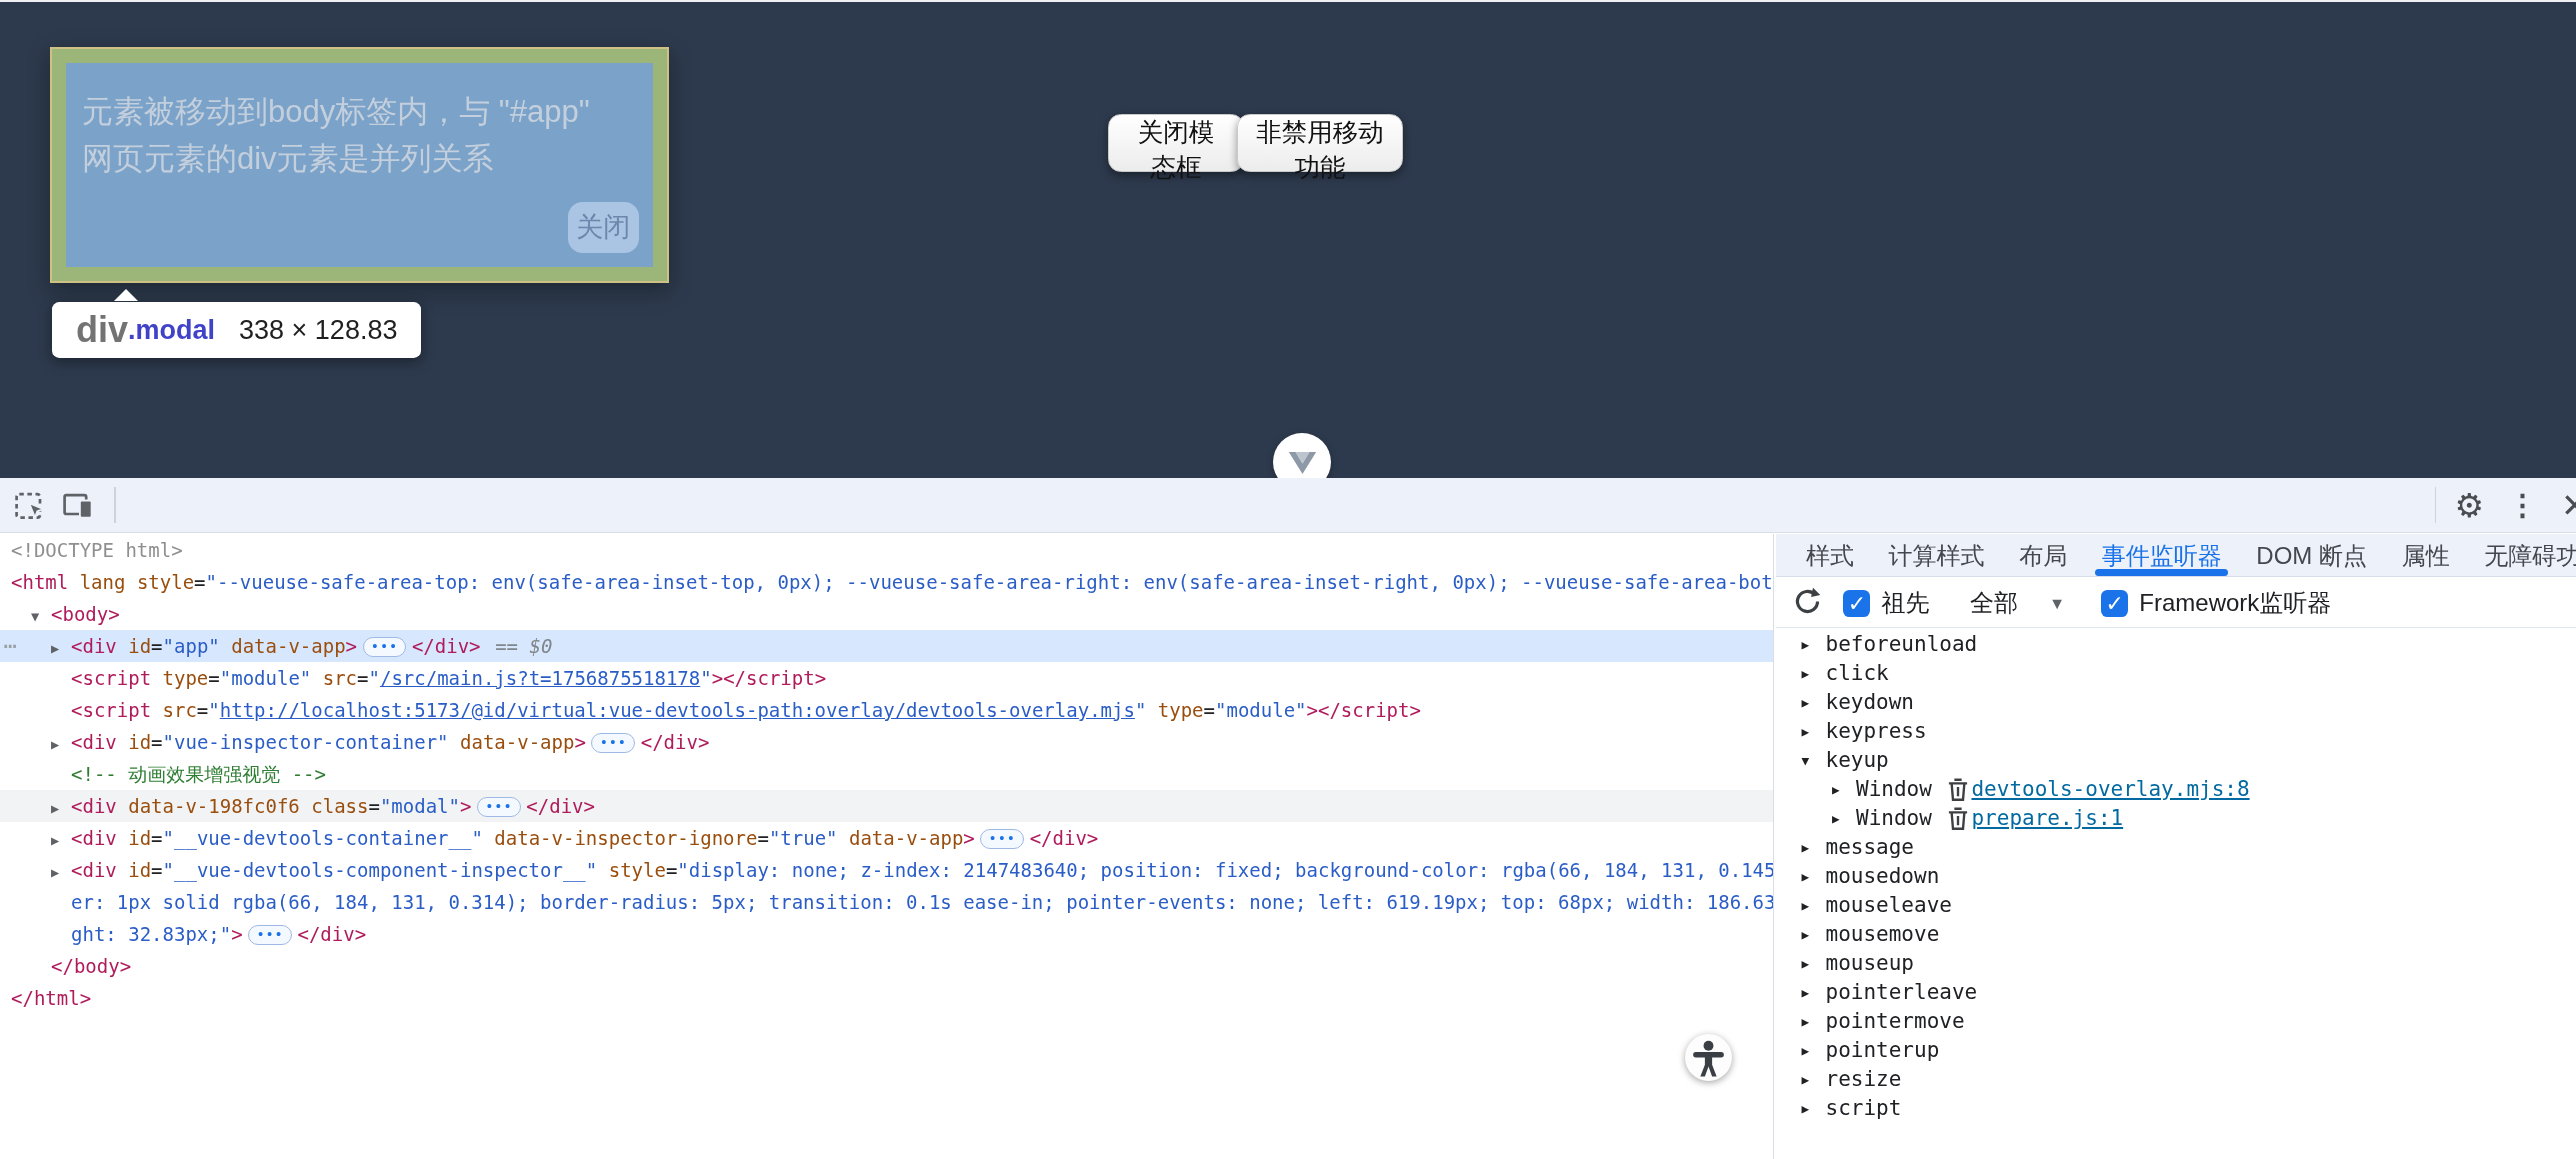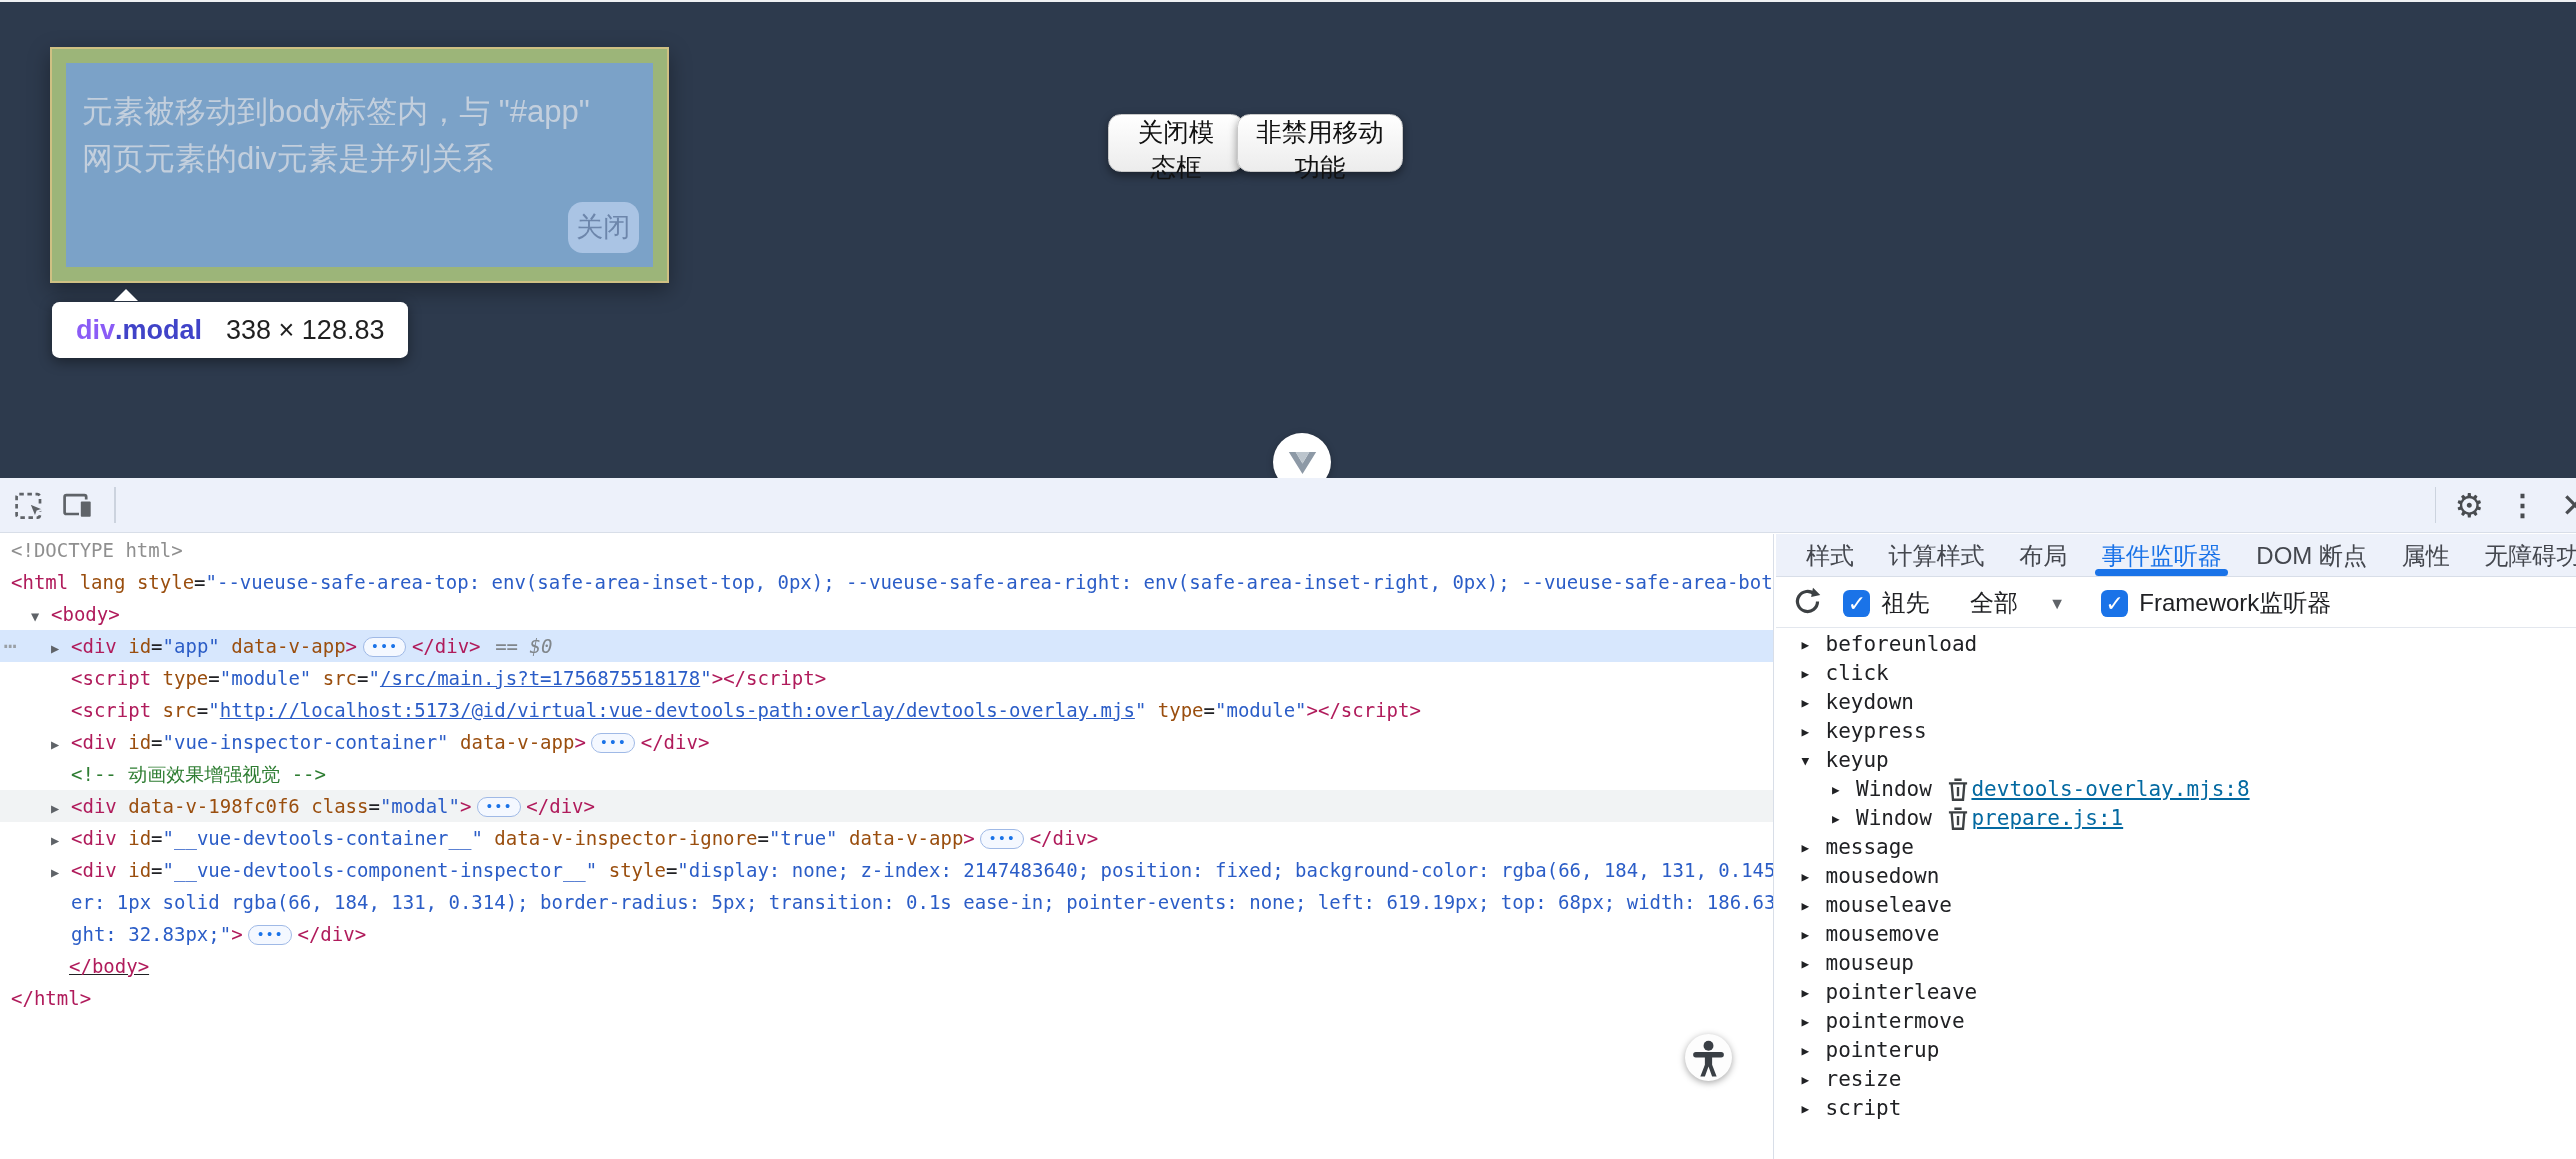--- a/index.html
+++ b/index.html
@@ -19,21 +19,21 @@
     font-size:31px; line-height:47px; color:#c3cfdd; }
   #modal-close-btn { position:absolute; right:14.6px; bottom:14.6px; width:71px; height:51px;
     background:#aac4e4; border:none; border-radius:14.6px; color:#6d86ab;
     font-size:27px; font-family:"Liberation Sans",sans-serif; }
 
   #hover-tooltip { position:absolute; left:52px; top:300px; height:56px;
     background:#fff; border-radius:7.3px; box-shadow:0 3.6px 12.7px rgba(0,0,0,.4);
     display:flex; align-items:center; padding:0 24px; white-space:nowrap; }
   #hover-tooltip:before { content:""; position:absolute; left:62px; top:-12.7px;
     border:12.7px solid transparent; border-bottom-color:#fff; border-top:none; }
-  .tt-tag   { color:#8b5cf6; font-weight:bold; font-size:27px; }
+  .tt-tag   { color:#737373; font-weight:bold; font-size:36px; }
   .tt-class { color:#4043c8; font-weight:bold; font-size:27px; }
   .tt-dims  { color:#1f1f1f; font-size:27px; margin-left:24px; }
 
   .page-btn { position:absolute; top:112px; height:58px; border-radius:12.7px;
     background:linear-gradient(#ffffff,#ececec); border:0.9px solid #c9c9c9;
     box-shadow:0 3.6px 9px rgba(0,0,0,.4); font-size:25.5px; color:#111;
     font-family:"Liberation Sans",sans-serif; padding:0 16.4px; }
   #btn-close-modal { left:1108px; width:136px; }
   #btn-enable-move { left:1237px; width:166px; }
 
@@ -175,21 +175,21 @@
         <div class="code-line sel" style="padding-left: 51px;"><span class="gutter-dots">⋯</span><span class="tri">▶</span><span class="t-tag">&lt;div</span><span class="t-plain"> </span><span class="t-attr">id</span><span class="t-plain">=</span><span class="t-val">"app"</span><span class="t-plain"> </span><span class="t-attr">data-v-app</span><span class="t-tag">&gt;</span><span class="pill">•••</span><span class="t-tag">&lt;/div&gt;</span><span class="t-eq">== $0</span></div>
         <div class="code-line" style="padding-left: 71px;"><span class="t-tag">&lt;script</span><span class="t-plain"> </span><span class="t-attr">type</span><span class="t-plain">=</span><span class="t-val">"module"</span><span class="t-plain"> </span><span class="t-attr">src</span><span class="t-plain">=</span><span class="t-val">"</span><span class="t-link">/src/main.js?t=1756875518178</span><span class="t-val">"</span><span class="t-tag">&gt;&lt;/script&gt;</span></div>
         <div class="code-line" style="padding-left: 71px;"><span class="t-tag">&lt;script</span><span class="t-plain"> </span><span class="t-attr">src</span><span class="t-plain">=</span><span class="t-val">"</span><span class="t-link">http://localhost:5173/@id/virtual:vue-devtools-path:overlay/devtools-overlay.mjs</span><span class="t-val">"</span><span class="t-plain"> </span><span class="t-attr">type</span><span class="t-plain">=</span><span class="t-val">"module"</span><span class="t-tag">&gt;&lt;/script&gt;</span></div>
         <div class="code-line" style="padding-left: 51px;"><span class="tri">▶</span><span class="t-tag">&lt;div</span><span class="t-plain"> </span><span class="t-attr">id</span><span class="t-plain">=</span><span class="t-val">"vue-inspector-container"</span><span class="t-plain"> </span><span class="t-attr">data-v-app</span><span class="t-tag">&gt;</span><span class="pill">•••</span><span class="t-tag">&lt;/div&gt;</span></div>
         <div class="code-line" style="padding-left: 71px;"><span class="t-comment">&lt;!-- 动画效果增强视觉 --&gt;</span></div>
         <div class="code-line hov" style="padding-left: 51px;"><span class="tri">▶</span><span class="t-tag">&lt;div</span><span class="t-plain"> </span><span class="t-attr">data-v-198fc0f6</span><span class="t-plain"> </span><span class="t-attr">class</span><span class="t-plain">=</span><span class="t-val">"modal"</span><span class="t-tag">&gt;</span><span class="pill">•••</span><span class="t-tag">&lt;/div&gt;</span></div>
         <div class="code-line" style="padding-left: 51px;"><span class="tri">▶</span><span class="t-tag">&lt;div</span><span class="t-plain"> </span><span class="t-attr">id</span><span class="t-plain">=</span><span class="t-val">"__vue-devtools-container__"</span><span class="t-plain"> </span><span class="t-attr">data-v-inspector-ignore</span><span class="t-plain">=</span><span class="t-val">"true"</span><span class="t-plain"> </span><span class="t-attr">data-v-app</span><span class="t-tag">&gt;</span><span class="pill">•••</span><span class="t-tag">&lt;/div&gt;</span></div>
         <div class="code-line" style="padding-left: 51px;"><span class="tri">▶</span><span class="t-tag">&lt;div</span><span class="t-plain"> </span><span class="t-attr">id</span><span class="t-plain">=</span><span class="t-val">"__vue-devtools-component-inspector__"</span><span class="t-plain"> </span><span class="t-attr">style</span><span class="t-plain">=</span><span class="t-val">"display: none; z-index: 2147483640; position: fixed; background-color: rgba(66, 184, 131, 0.145); bord</span></div>
         <div class="code-line" style="padding-left: 71px;"><span class="t-val">er: 1px solid rgba(66, 184, 131, 0.314); border-radius: 5px; transition: 0.1s ease-in; pointer-events: none; left: 619.19px; top: 68px; width: 186.63px; hei</span></div>
         <div class="code-line" style="padding-left: 71px;"><span class="t-val">ght: 32.83px;"</span><span class="t-tag">&gt;</span><span class="pill">•••</span><span class="t-tag">&lt;/div&gt;</span></div>
-        <div class="code-line" style="padding-left: 69px; text-decoration: underline;"><span class="t-tag">&lt;/body&gt;</span></div>
+        <div class="code-line" style="padding-left: 51px;"><span class="t-tag">&lt;/body&gt;</span></div>
         <div class="code-line" style="padding-left: 11px;"><span class="t-tag">&lt;/html&gt;</span></div>
       </div>
 
     <div id="a11y-float">
       <svg width="47" height="47" viewBox="0 0 52 52">
         <circle cx="26" cy="13" r="5.5" fill="#3a3f45"></circle>
         <rect x="9" y="20" width="34" height="6" rx="3" fill="#3a3f45"></rect>
         <path d="M22 24 H30 V34 L35 47 H30 L26 36 L22 47 H17 L22 34 Z" fill="#3a3f45"></path>
       </svg>
     </div>

